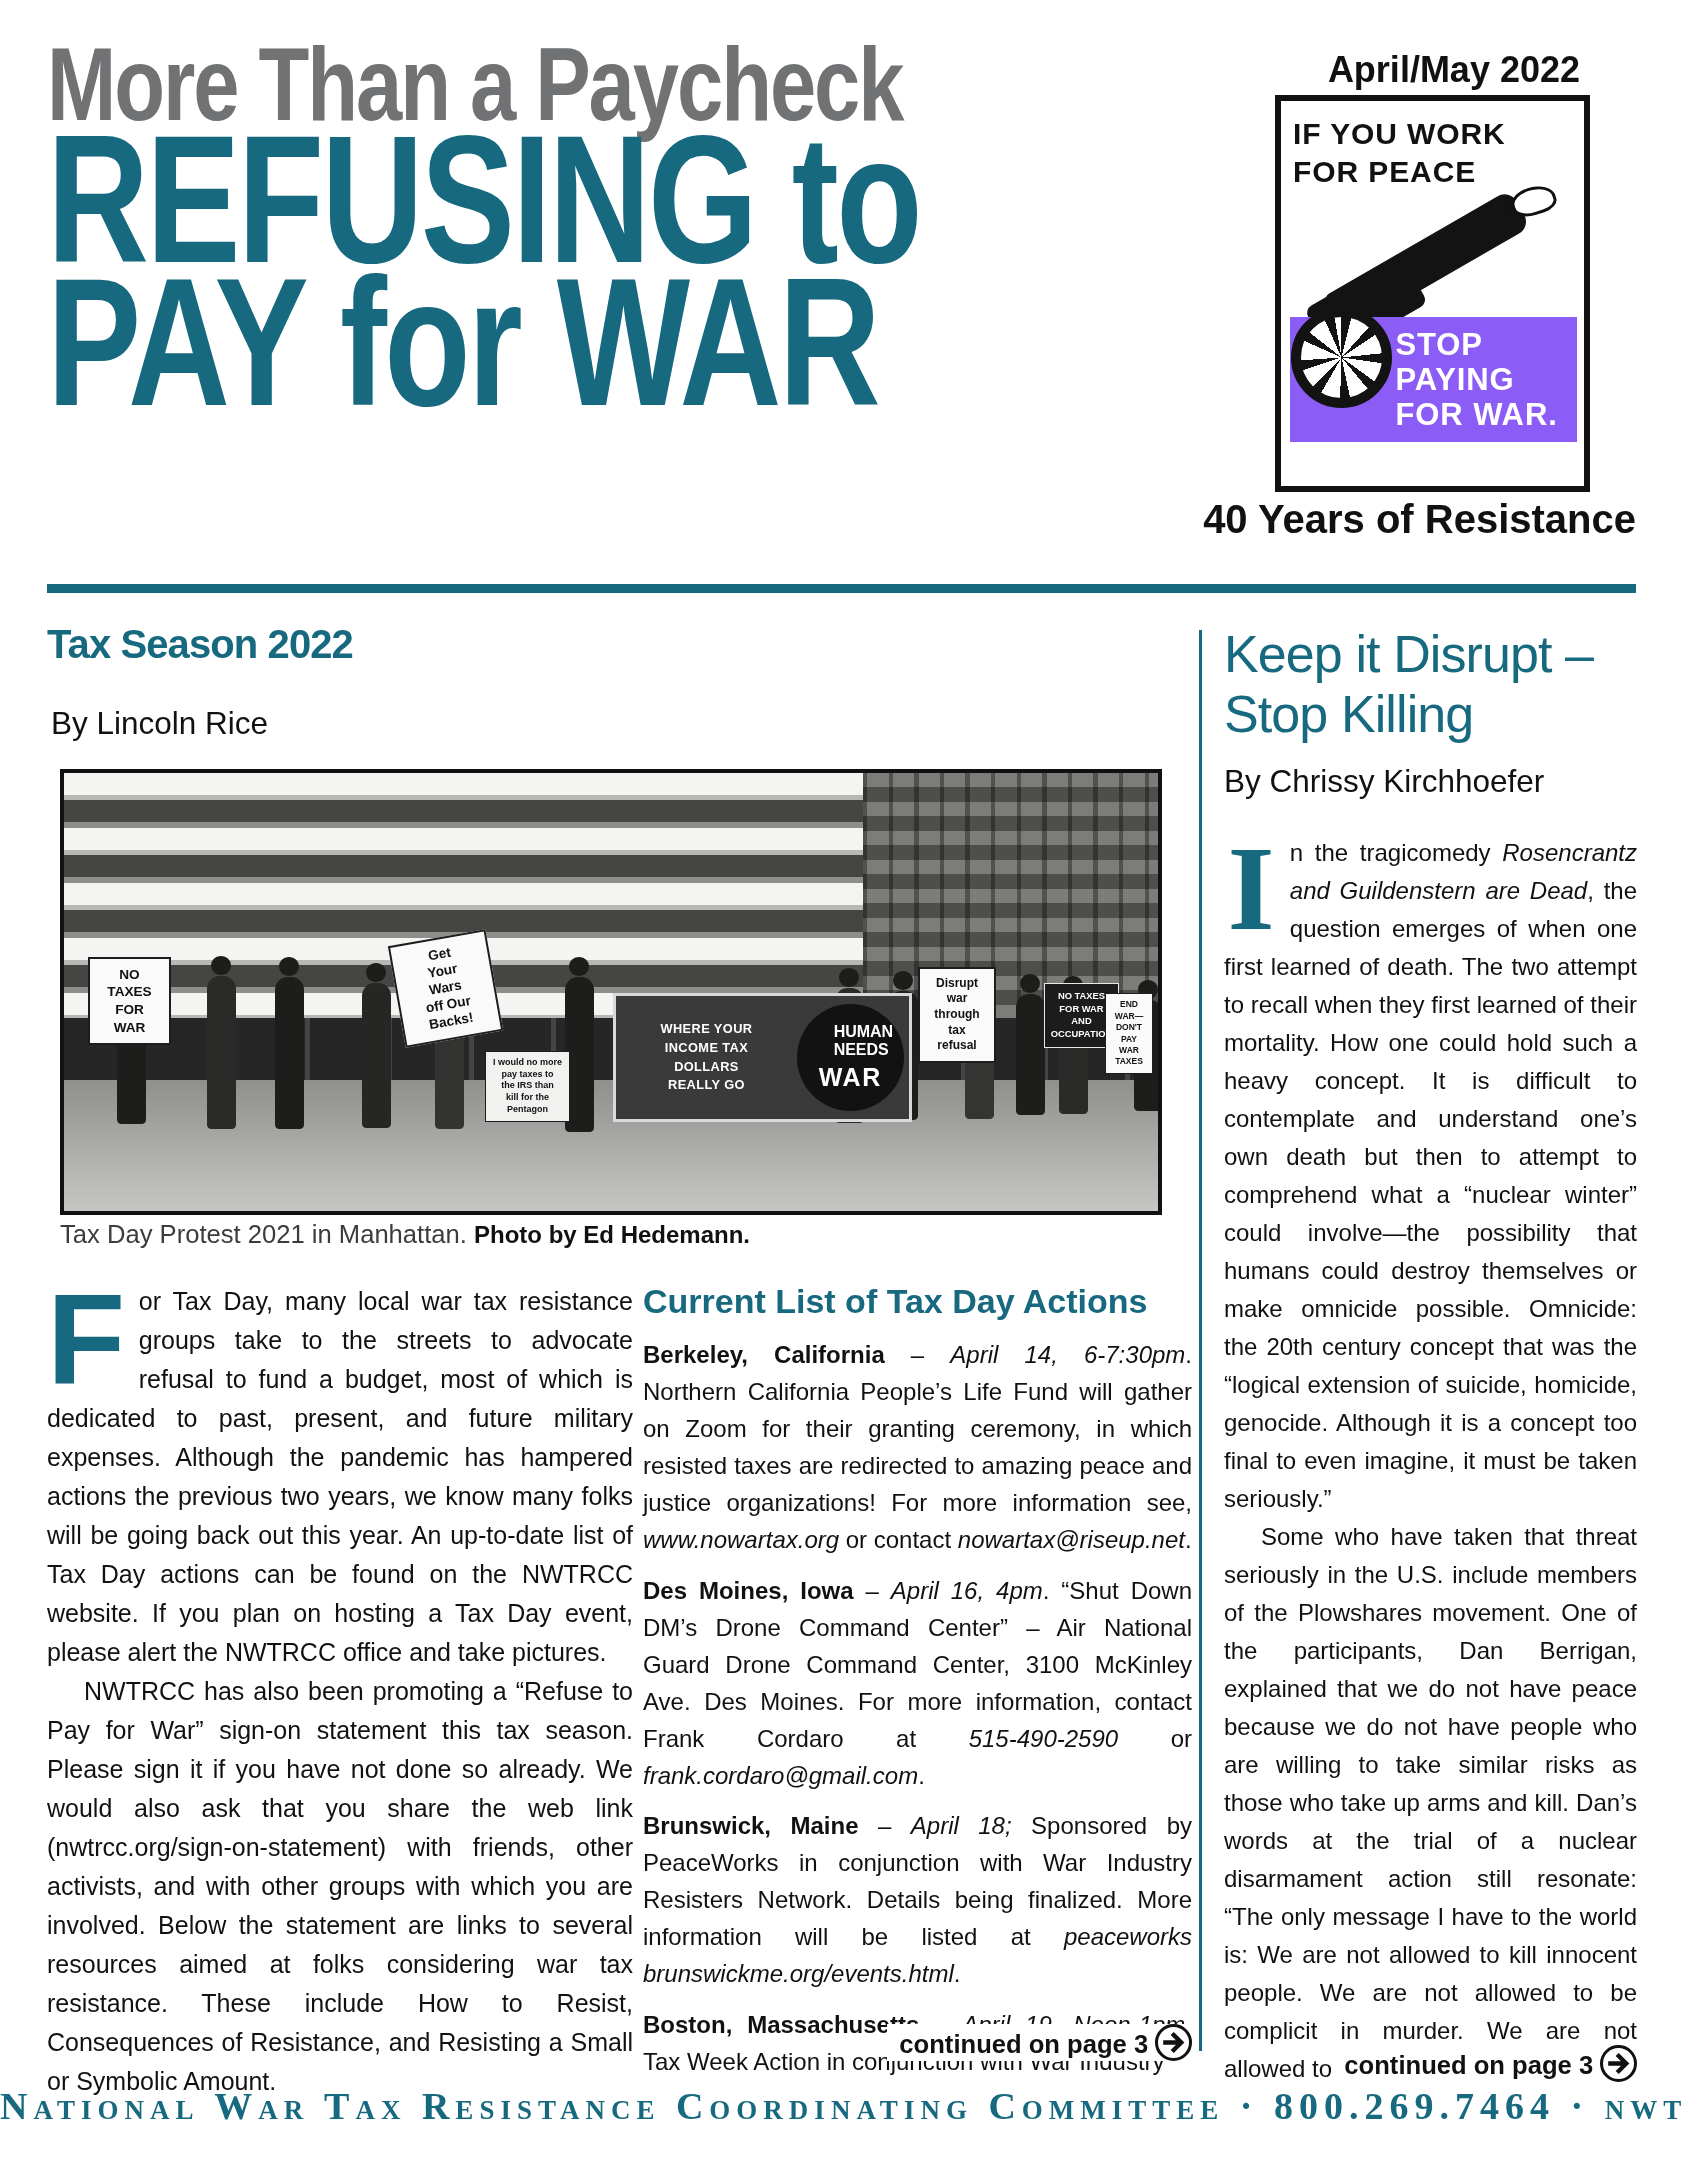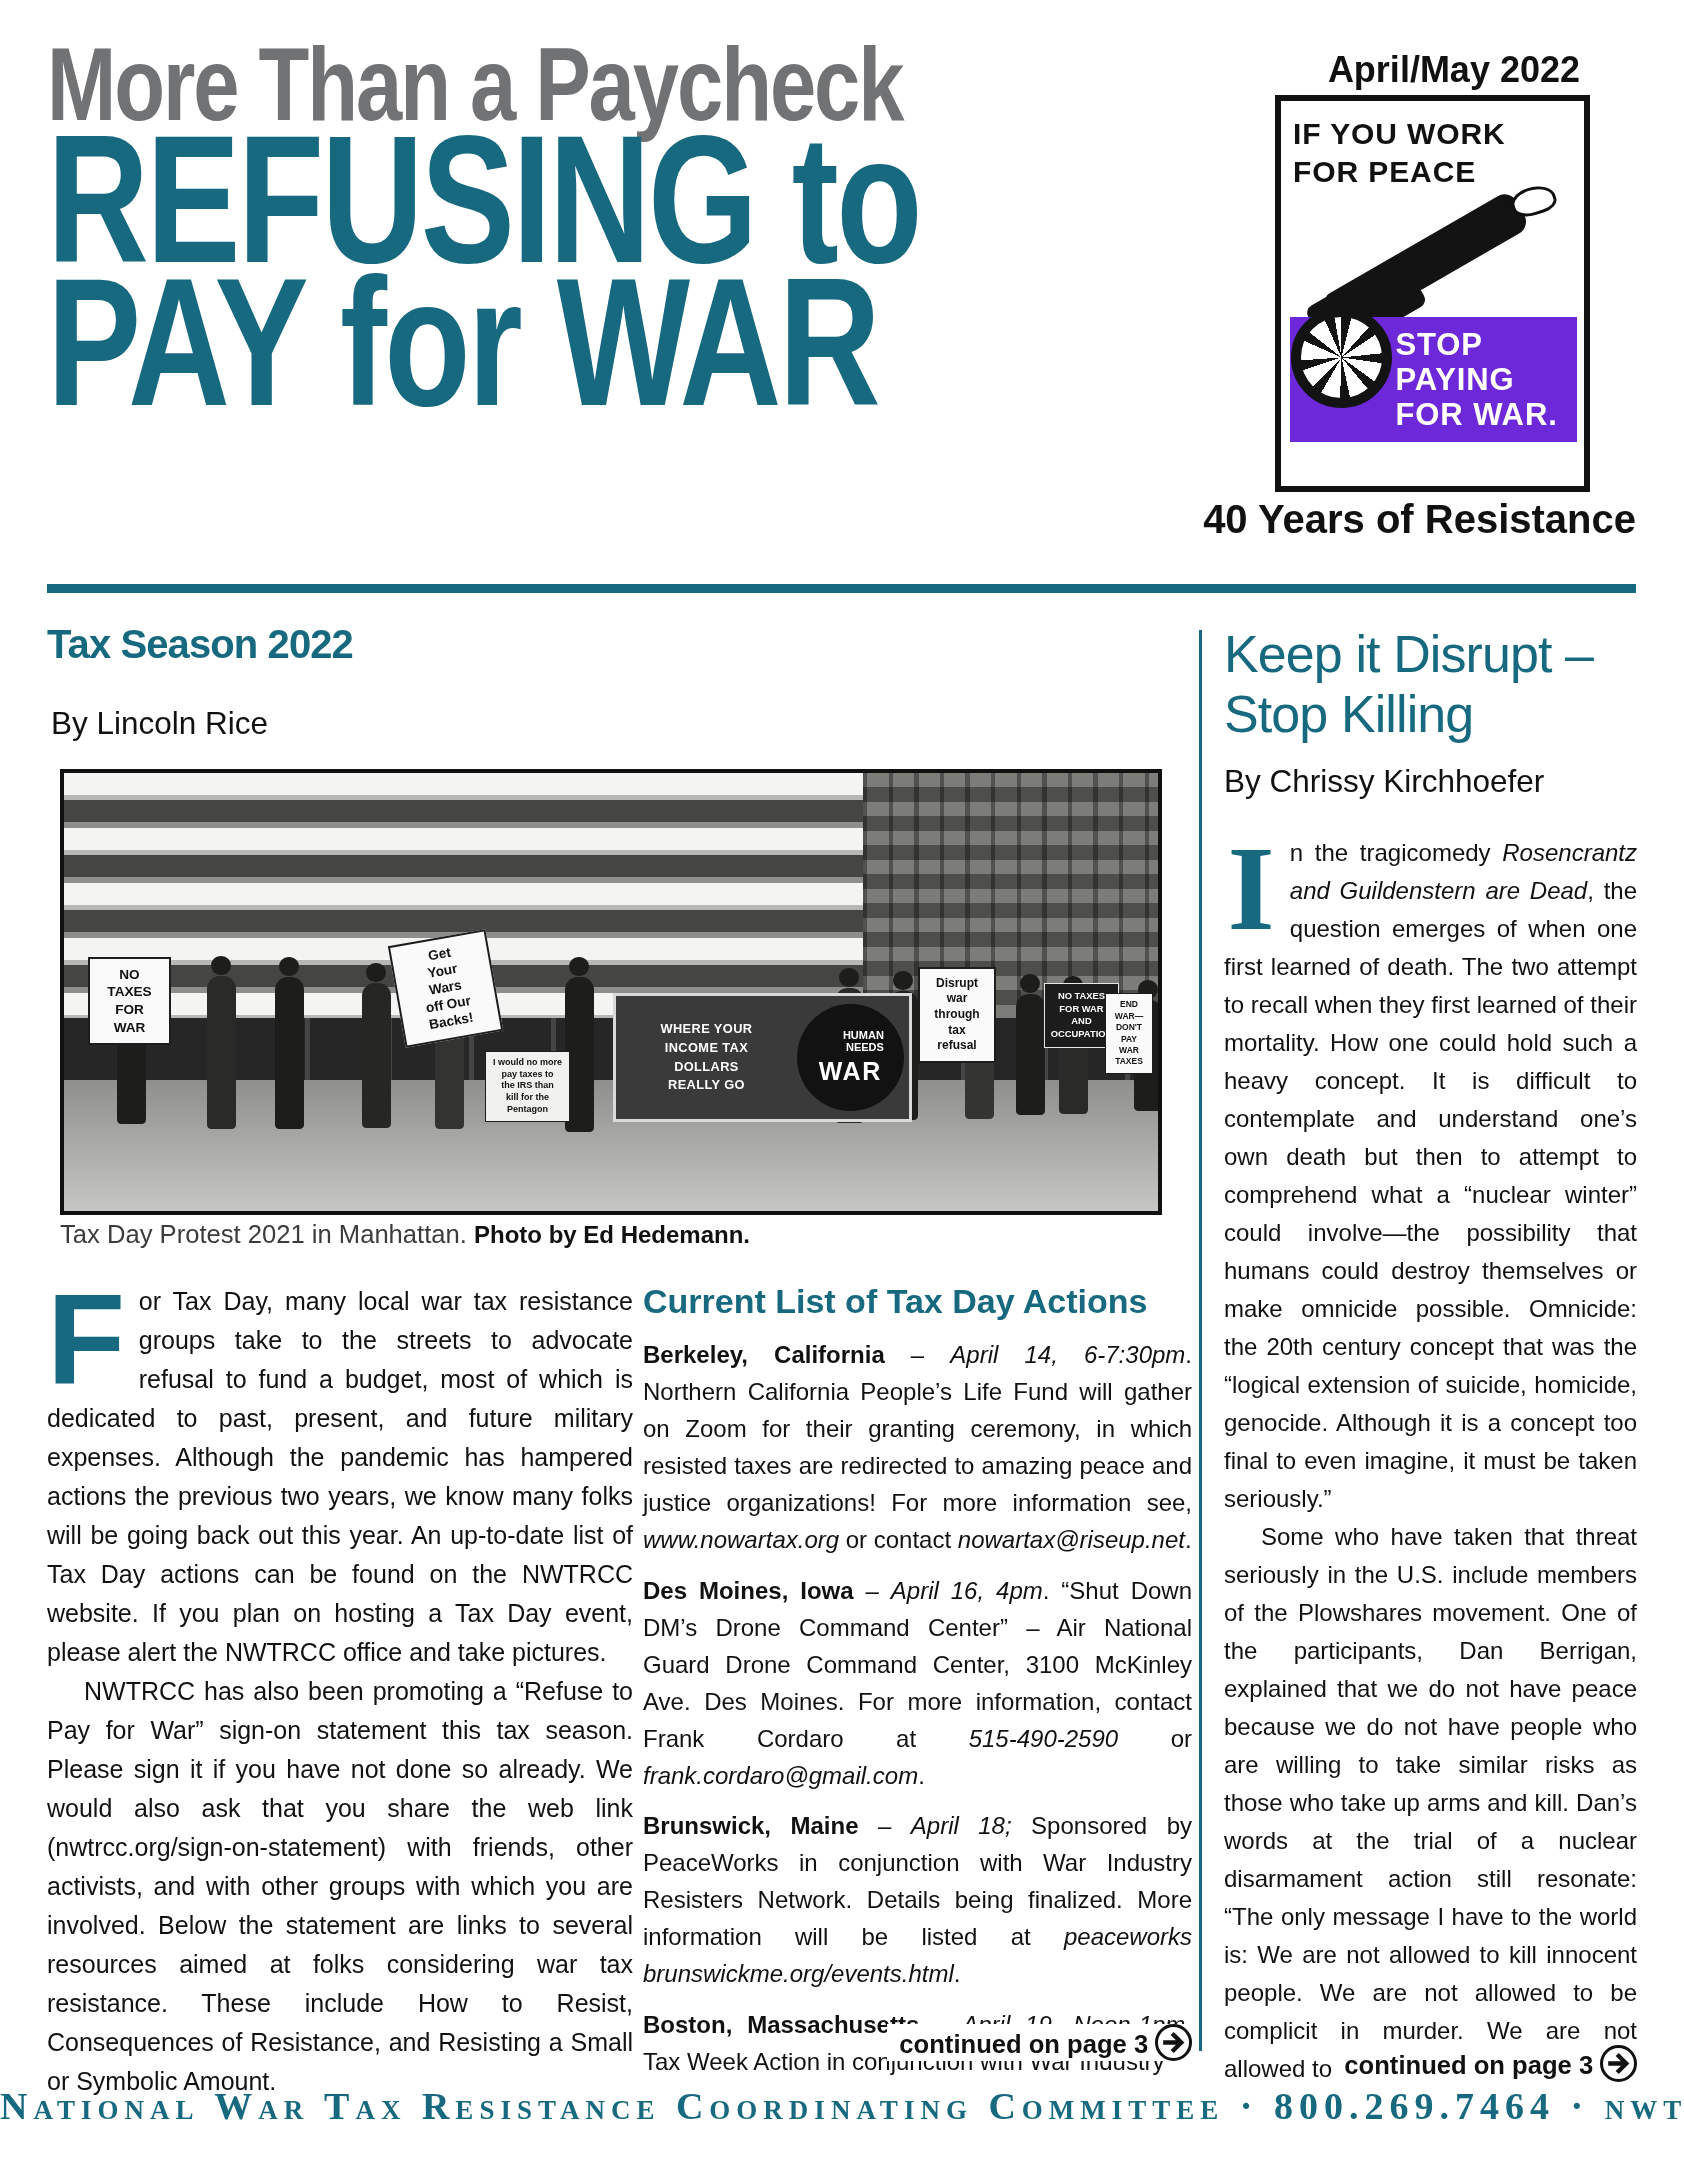--- a/index.html
+++ b/index.html
@@ -12,21 +12,21 @@
   .mh2{top:252px;}
   .issue-date{position:absolute;left:1273px;top:49px;width:307px;text-align:right;font-size:36px;font-weight:bold;}
   .logo-box{position:absolute;left:1275px;top:95px;width:303px;height:385px;border:6px solid #111;background:#fff;}
   .logo-top{padding:13.6px 10.2px 0 12px;font-size:30px;line-height:38px;font-weight:bold;letter-spacing:0.9px;}
   .cannon{position:absolute;left:0;top:81px;right:0;bottom:81px;}
   .barrel{position:absolute;left:53px;top:112px;width:215px;height:43px;background:#131313;border-radius:6.8px 13.6px 13.6px 6.8px;transform:rotate(-30deg);transform-origin:left center;}
   .breech{position:absolute;left:37px;top:124px;width:111px;height:56px;background:#131313;border-radius:8.5px;transform:rotate(-30deg);transform-origin:left center;}
   .dove{position:absolute;left:230px;top:5.1px;width:39px;height:22px;background:#fff;border:3.4px solid #111;border-radius:60% 70% 45% 60%;transform:rotate(-18deg);}
   .dove::after{content:"";position:absolute;left:-12px;top:1.7px;width:0;height:0;border-top:6.8px solid transparent;border-bottom:6.8px solid transparent;border-right:12px solid #111;}
   .wheel{position:absolute;left:10.2px;bottom:78px;width:101px;height:101px;border-radius:50%;border:10.2px solid #131313;background:repeating-conic-gradient(#131313 0deg 14deg,#fff 14deg 42deg);box-sizing:border-box;z-index:3;}
-  .logo-band{position:absolute;left:8.5px;right:6.8px;bottom:44px;background:#6d28d9;color:#fff;padding:10.2px 6.8px 10.2px 106px;font-size:31px;line-height:35px;font-weight:bold;letter-spacing:0.9px;z-index:2;}
+  .logo-band{position:absolute;left:8.5px;right:6.8px;bottom:44px;background:#8b5cf6;color:#fff;padding:10.2px 6.8px 10.2px 106px;font-size:31px;line-height:35px;font-weight:bold;letter-spacing:0.9px;z-index:2;}
   .anniversary{position:absolute;right:49px;top:497px;font-size:40px;font-weight:bold;letter-spacing:0;white-space:nowrap;}
   .rule-top{position:absolute;left:47px;top:584px;width:1589px;height:8.5px;background:#17697f;}
 
   
   h1.ts{position:absolute;left:47px;top:622px;margin:0;font-size:40px;color:#17697f;font-weight:bold;letter-spacing:-0.9px;}
   .byline{font-size:31.5px;color:#111;}
   .byline-left{position:absolute;left:51px;top:705px;}
   .caption{position:absolute;left:60px;top:1220px;font-size:25.6px;color:#3c3c3c;}
   .caption b{color:#111;font-size:24px;}
 
@@ -84,21 +84,21 @@
   .sign{position:absolute;z-index:5;background:#fafafa;border:2.6px solid #1d1d1d;color:#111;font-weight:bold;text-align:center;white-space:pre-line;box-sizing:border-box;}
   .s0{left:24px;top:184px;width:83px;padding:6.8px 1.7px;font-size:13.6px;line-height:1.3;}
   .s1{left:332px;top:164px;width:99px;padding:6.8px 3.4px;font-size:13.6px;line-height:1.25;transform:rotate(-10deg);}
   .s2{left:421px;top:278px;width:85px;padding:5.1px 2.6px;font-size:9px;line-height:1.3;border-width:1.7px;background:#f1f1ef;}
   .s3{left:854px;top:194px;width:78px;padding:6.8px 2.6px;font-size:12px;line-height:1.3;}
   .s4{left:980px;top:210px;width:75px;padding:6px 2.6px;font-size:9.4px;line-height:1.35;background:#1c1c1c;color:#fff;border-color:#e8e8e8;border-width:1.7px;}
   .s5{left:1041px;top:220px;width:48px;padding:5.1px 1.7px;font-size:8.5px;line-height:1.35;border-width:1.7px;}
   .banner{position:absolute;left:549px;top:220px;width:299px;height:129px;background:#3a3a3a;border:3.4px solid #d9d9d9;z-index:5;display:flex;align-items:center;box-sizing:border-box;}
   .banner-left{flex:1;color:#fff;font-size:12.8px;line-height:1.45;font-weight:bold;letter-spacing:0.4px;text-align:center;white-space:pre-line;}
   .banner-circle{width:107px;height:107px;border-radius:50%;background:#121212;color:#fff;margin:5.1px 5.1px 5.1px 0;display:flex;flex-direction:column;align-items:center;justify-content:center;}
-  .bc-top{font-size:11px;line-height:1.15;font-weight:bold;text-align:right;white-space:pre-line;margin-left:26px;}
+  .bc-top{font-size:16px;line-height:1.15;font-weight:bold;text-align:left;white-space:pre-line;margin-left:26px;}
   .bc-war{font-size:25px;font-weight:bold;letter-spacing:1.7px;margin-top:3.4px;}
   .b{font-weight:bold;}
   .i{font-style:italic;}
 </style>
 </head>
 <body>
 
 <div>
 
   <header>

